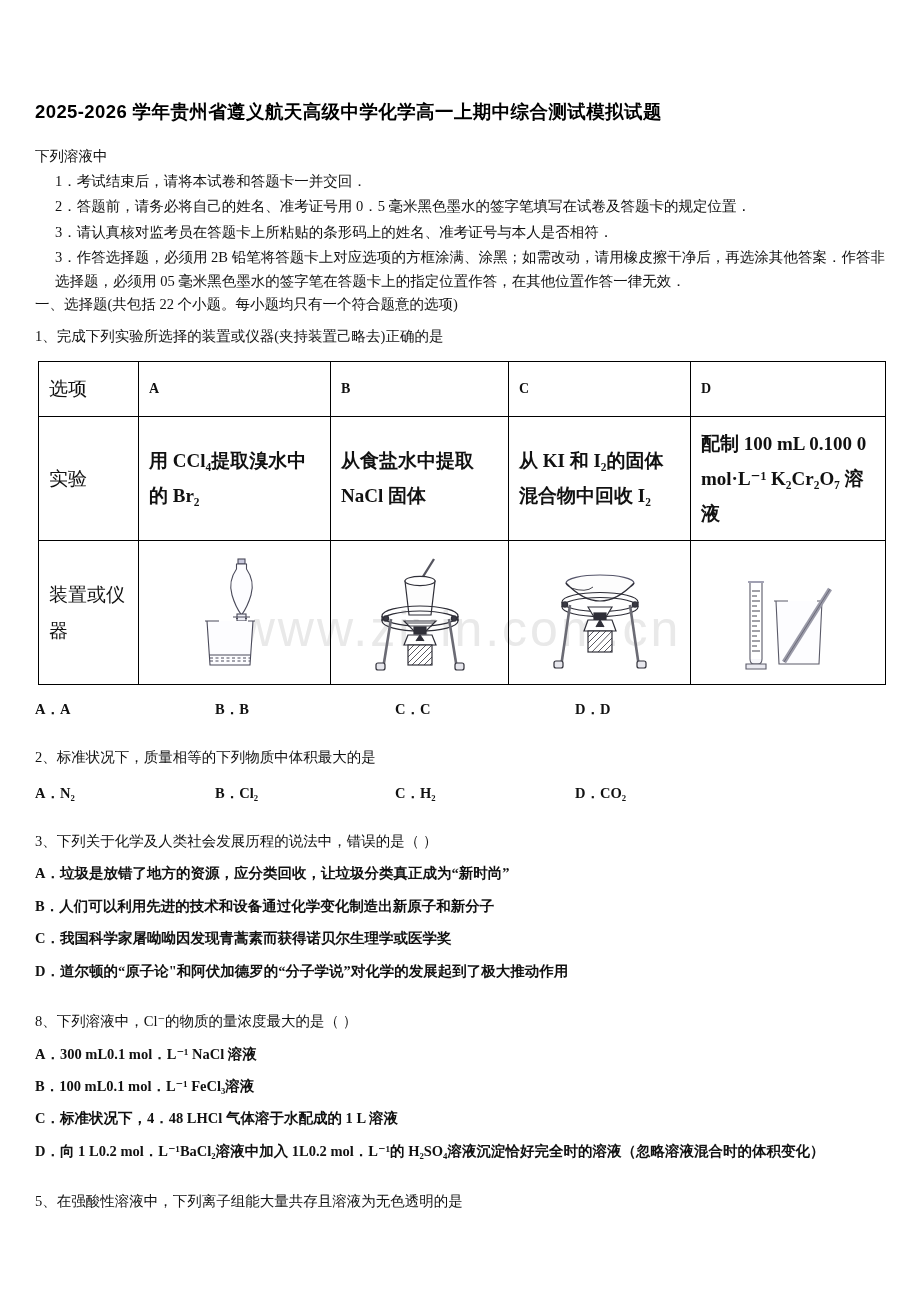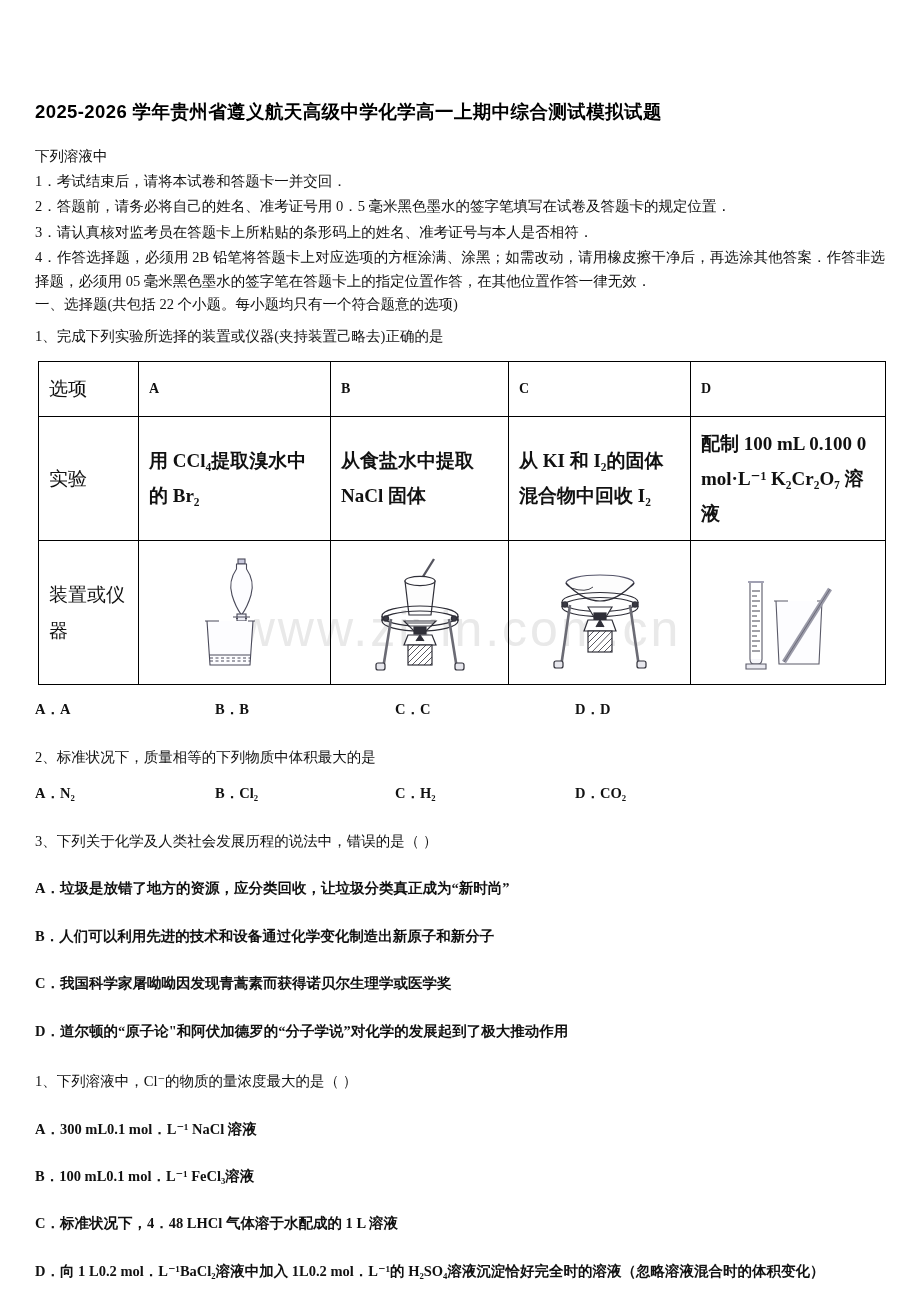--- a/index.html
+++ b/index.html
@@ -56,20 +56,21 @@
   .notice-head {
     font-size: 14.5px;
     margin-top: 22px;
     line-height: 1.55;
   }
   .notice-line {
     font-size: 14.5px;
     line-height: 1.62;
     margin-top: 2px;
     text-align: justify;
+    margin-left: 20px;
   }
 
   
   .section-head {
     font-size: 14.5px;
     line-height: 1.6;
   }
   .q-stem {
     font-size: 14.5px;
     line-height: 1.6;
@@ -83,21 +84,21 @@
     font-size: 14.5px;
     font-weight: bold;
     margin-top: 15px;
   }
   .opt-row .opt { width: 180px; flex: none; }
 
   
   .opt-block {
     font-size: 14.5px;
     font-weight: bold;
-    margin-top: 24px;
+    margin-top: 9px;
     line-height: 1.62;
     text-align: justify;
   }
 
   
   table.exp-table {
     width: 847px;
     margin: 13px 0 0 3px;
     border-collapse: collapse;
     table-layout: fixed;
@@ -136,21 +137,21 @@
 
 <div id="page">
 
   <h1 class="doc-title">2025-2026 学年贵州省遵义航天高级中学化学高一上期中综合测试模拟试题</h1>
 
   <div>
     <div class="notice-head">下列溶液中</div>
     <div class="notice-line">1．考试结束后，请将本试卷和答题卡一并交回．</div>
     <div class="notice-line">2．答题前，请务必将自己的姓名、准考证号用 0．5 毫米黑色墨水的签字笔填写在试卷及答题卡的规定位置．</div>
     <div class="notice-line">3．请认真核对监考员在答题卡上所粘贴的条形码上的姓名、准考证号与本人是否相符．</div>
-    <div class="notice-line">4．作答选择题，必须用 2B 铅笔将答题卡上对应选项的方框涂满、涂黑；如需改动，请用橡皮擦干净后，再选涂其他答案．作答非选择题，必须用 05 毫米黑色墨水的签字笔在答题卡上的指定位置作答，在其他位置作答一律无效．</div>
+    <div class="notice-line">3．作答选择题，必须用 2B 铅笔将答题卡上对应选项的方框涂满、涂黑；如需改动，请用橡皮擦干净后，再选涂其他答案．作答非选择题，必须用 05 毫米黑色墨水的签字笔在答题卡上的指定位置作答，在其他位置作答一律无效．</div>
   </div>
 
   <div class="section-head">一、选择题(共包括 22 个小题。每小题均只有一个符合题意的选项)</div>
 
   <div class="q-stem">1、完成下列实验所选择的装置或仪器(夹持装置己略去)正确的是</div>
 
   <table class="exp-table">
     <colgroup>
         <col class="c0">
         <col class="c1">
@@ -291,21 +292,21 @@
     <span class="opt">C．H₂</span>
     <span class="opt">D．CO₂</span>
   </div>
 
   <div class="q-stem q-gap">3、下列关于化学及人类社会发展历程的说法中，错误的是（    ）</div>
   <div class="opt-block">A．垃圾是放错了地方的资源，应分类回收，让垃圾分类真正成为“新时尚”</div>
   <div class="opt-block">B．人们可以利用先进的技术和设备通过化学变化制造出新原子和新分子</div>
   <div class="opt-block">C．我国科学家屠呦呦因发现青蒿素而获得诺贝尔生理学或医学奖</div>
   <div class="opt-block">D．道尔顿的“原子论"和阿伏加德罗的“分子学说”对化学的发展起到了极大推动作用</div>
 
-  <div class="q-stem q-gap">1、下列溶液中，Cl⁻的物质的量浓度最大的是（      ）</div>
+  <div class="q-stem q-gap">8、下列溶液中，Cl⁻的物质的量浓度最大的是（      ）</div>
   <div class="opt-block">A．300 mL0.1 mol．L⁻¹ NaCl 溶液</div>
   <div class="opt-block">B．100 mL0.1 mol．L⁻¹ FeCl₃溶液</div>
   <div class="opt-block">C．标准状况下，4．48 LHCl 气体溶于水配成的 1 L 溶液</div>
   <div class="opt-block">D．向 1 L0.2 mol．L⁻¹BaCl₂溶液中加入 1L0.2 mol．L⁻¹的 H₂SO₄溶液沉淀恰好完全时的溶液（忽略溶液混合时的体积变化）</div>
 
   <div class="q-stem q-gap">5、在强酸性溶液中，下列离子组能大量共存且溶液为无色透明的是</div>
 
 </div>
 
 </body></html>

